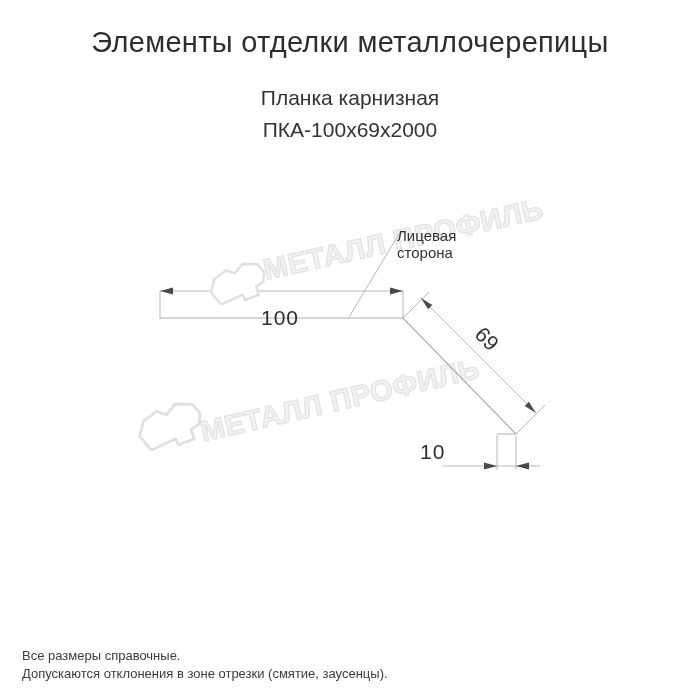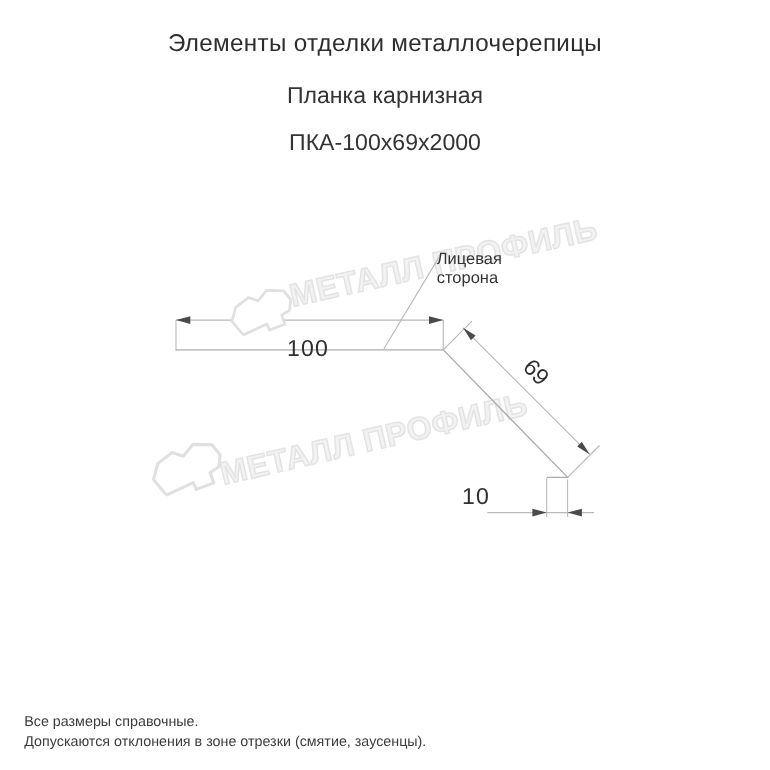--- a/index.html
+++ b/index.html
@@ -3,24 +3,24 @@
 <meta charset="utf-8">
 <style>
   html,body{margin:0;padding:0;background:#888;}
   .stage{
     position:relative;width:700px;height:700px;background:#ffffff;
     font-family:"Liberation Sans", sans-serif;color:#333;overflow:hidden;
     margin:0 auto;
   }
   .page-title{
     position:absolute;left:0;top:26px;width:700px;text-align:center;
-    font-size:22px;letter-spacing:.3px;color:#2e2e2e;
+    font-size:29px;letter-spacing:.3px;color:#2e2e2e;
   }
   .product-name{
-    position:absolute;left:0;top:76px;width:700px;text-align:center;
+    position:absolute;left:0;top:86px;width:700px;text-align:center;
     font-size:21px;color:#343434;
   }
   .product-code{
     position:absolute;left:0;top:118px;width:700px;text-align:center;
     font-size:21px;color:#343434;
   }
   .wm-text{
     position:absolute;font-size:29px;font-weight:bold;letter-spacing:.5px;
     color:#f2f2f2;-webkit-text-stroke:1.3px #e3e3e3;
     transform-origin:left center;white-space:nowrap;z-index:1;

